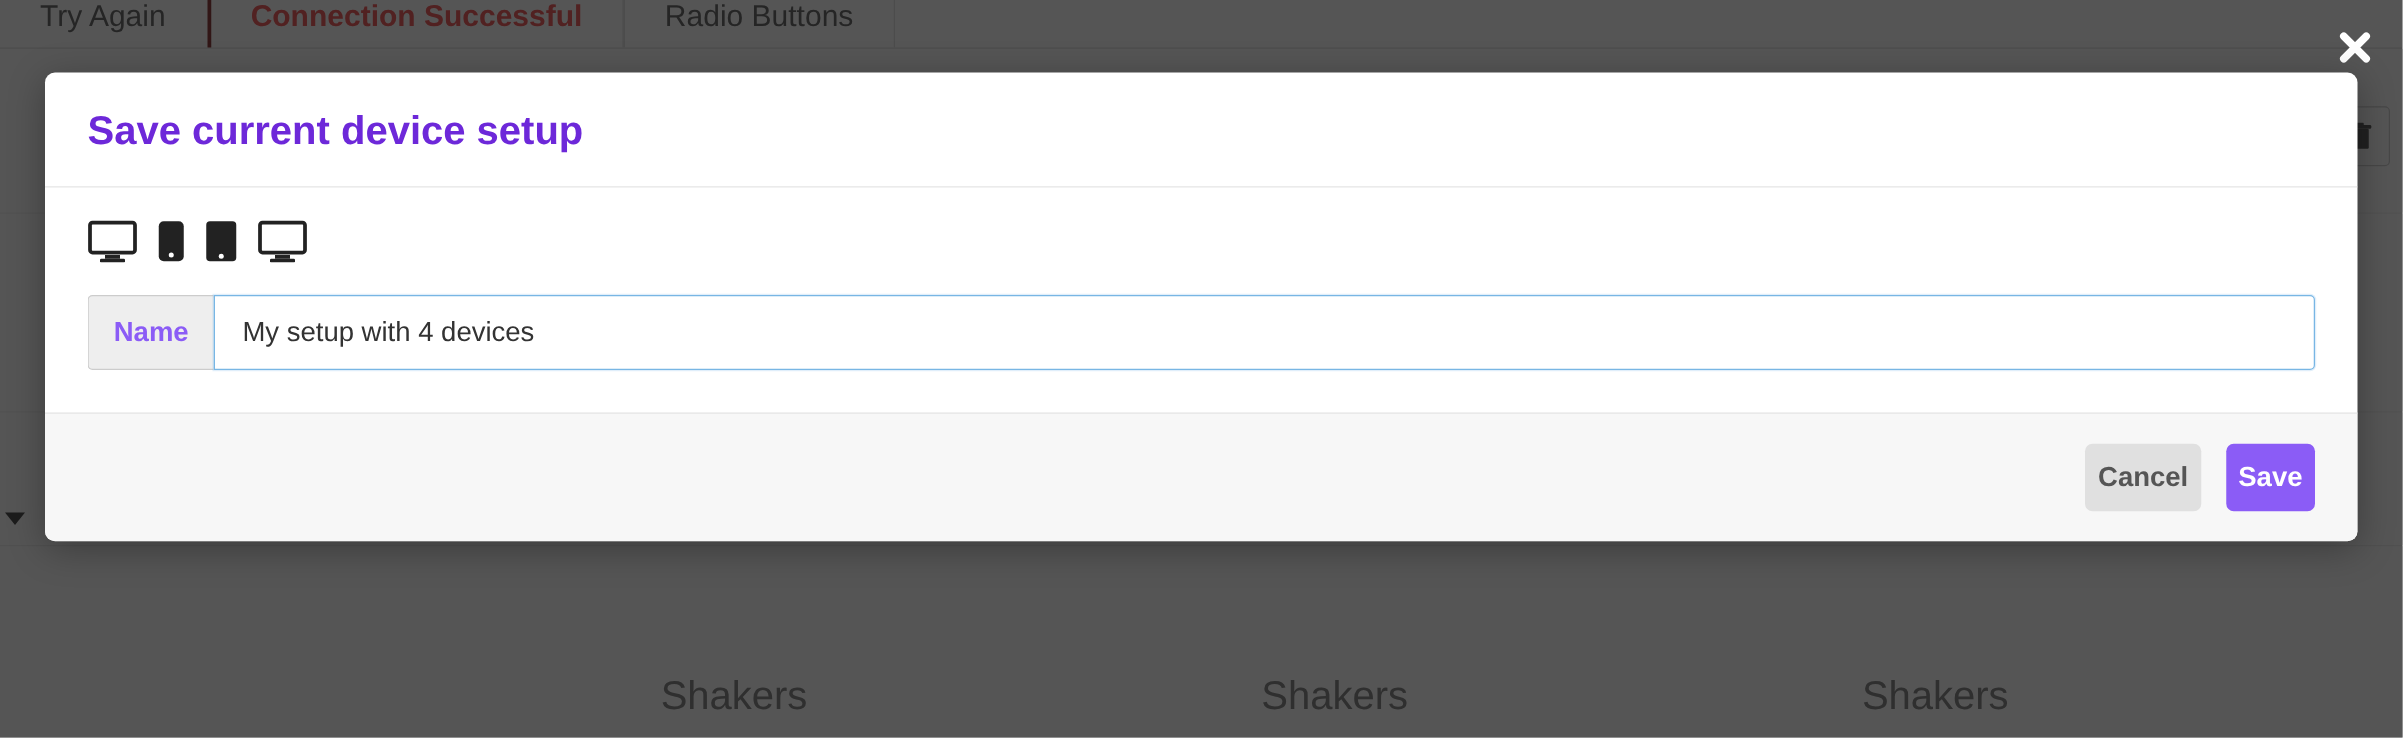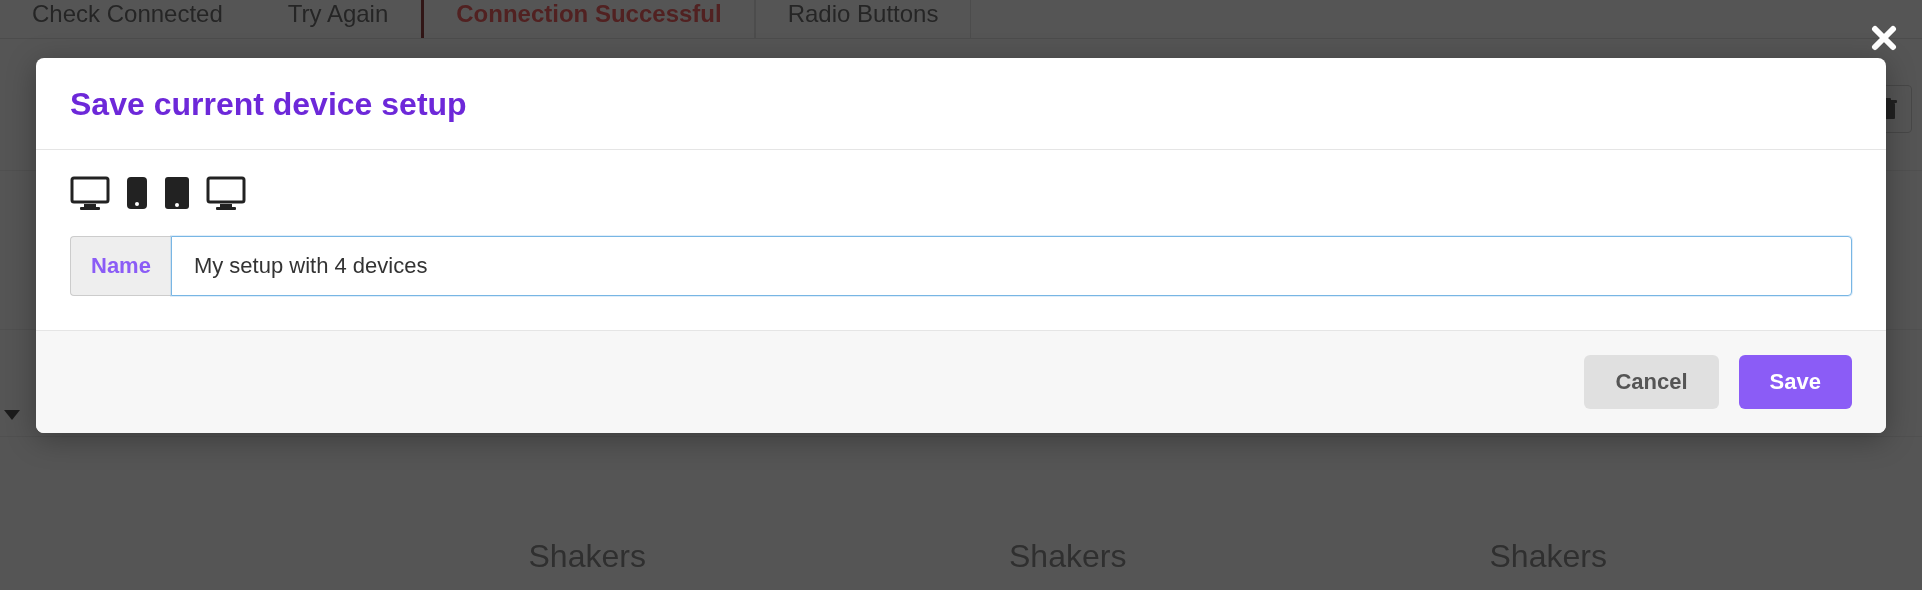--- a/index.html
+++ b/index.html
@@ -175,21 +175,21 @@
     }
     .modal-footer {
       padding: 24px 34px;
       background: #f7f7f7;
       border-top: 1px solid #e5e5e5;
       display: flex;
       justify-content: flex-end;
       gap: 20px;
     }
     .btn {
-      padding: 14px 31px;
+      padding: 14px 10px;
       font-size: 22px;
       font-weight: 600;
       border: none;
       border-radius: 6px;
       cursor: pointer;
     }
     .btn-secondary {
       background: #e0e0e0;
       color: #555;
     }
@@ -199,21 +199,20 @@
     }
     .device-icon svg {
       display: block;
     }
   </style>
 </head>
 <body>
 
 <div class="background-layer">
   <div class="bg-tabs">
-    <div class="bg-tab">Check Connected</div>
     <div class="bg-tab">Try Again</div>
     <div class="bg-tab active">Connection Successful</div>
     <div class="bg-tab inbox">Radio Buttons</div>
   </div>
   <div class="bg-bar"></div>
   <div class="bg-trash">
     <svg width="20" height="22" viewBox="0 0 20 22" fill="currentColor">
       <rect x="3" y="5" width="14" height="16" rx="1"></rect>
       <rect x="1" y="2" width="18" height="3" rx="1"></rect>
       <rect x="7" y="0" width="6" height="3" rx="1"></rect>

